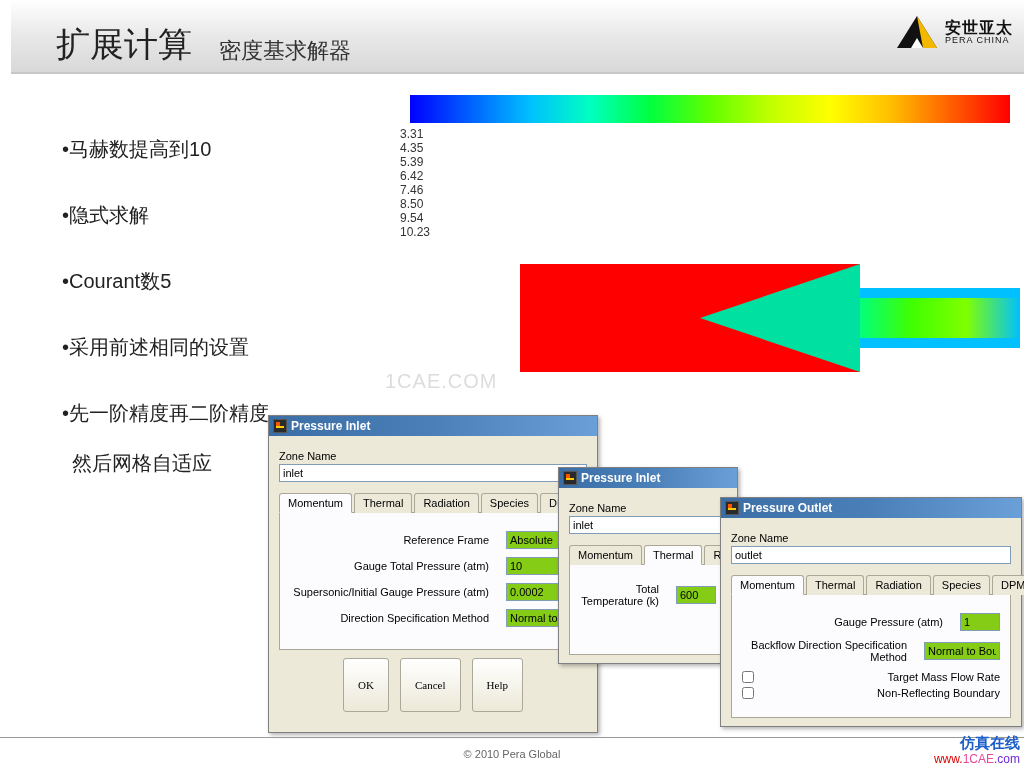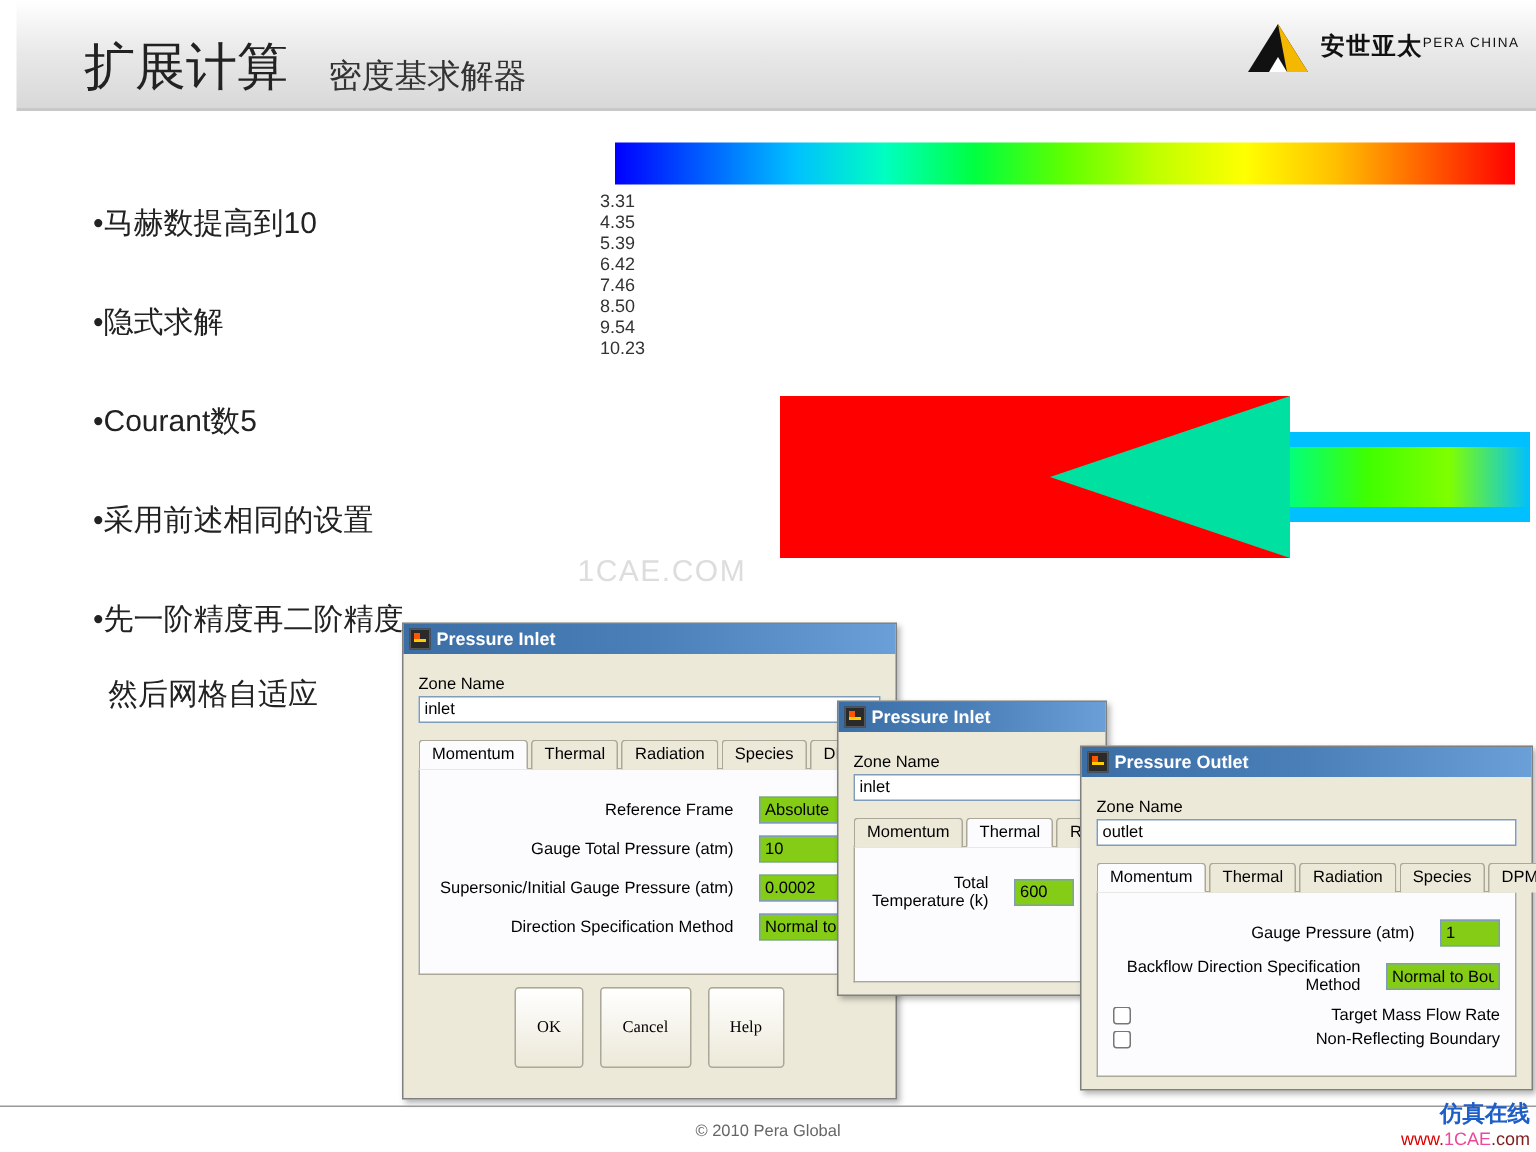--- a/index.html
+++ b/index.html
@@ -25,21 +25,21 @@
   .title-sub {
     position: absolute; left: 208px; top: 36px;
     font-size: 22px; color: #333;
     font-family: "SimSun", serif;
   }
   .logo {
     position: absolute; right: 22px; top: 14px;
     display: flex; align-items: center; gap: 6px;
   }
   .logo-tri { position: relative; width: 44px; height: 36px; }
-  .logo-txt { display:flex; line-height:1; }
+  .logo-txt { display:flex; flex-direction:column; line-height:1; }
   .logo-cn { font-size: 16px; font-weight:bold; color:#111; letter-spacing:1px; }
   .logo-en { font-size: 9px; color:#111; letter-spacing:1px; }
   
   .bullets {
     position: absolute; left: 62px; top: 135px; width: 300px;
     font-size: 20px; color: #222; line-height: 1.4;
     font-family: "SimSun", Arial, sans-serif;
   }
   .bullets li { list-style: none; margin-bottom: 38px; }
   .bullet-after { margin-left: 10px; font-size:20px; }
@@ -136,21 +136,21 @@
   .chk input { width:12px; height:12px; }
   
   .footer-line { position:absolute; left:0; bottom:30px; width:1024px; height:1px; background:#999; }
   .footer { position:absolute; left:0; bottom:8px; width:1024px; text-align:center; font-size:11px; color:#666; }
   .badge {
     position:absolute; right:4px; bottom:2px; text-align:right;
     font-family: "SimSun", Arial; line-height:1.2;
   }
   .badge-cn { color:#1e5ec8; font-size:15px; font-weight:bold; }
   .badge-url { font-size:12px; }
-  .badge-url .w{color:#d00;} .badge-url .c{color:#ec4899;} .badge-url .m{color:#7f1d1d;}
+  .badge-url .w{color:#d00;} .badge-url .c{color:#ec4899;} .badge-url .m{color:#6d28d9;}
 </style>
 </head>
 <body>
 
 <div class="header">
   <div class="title-main">扩展计算</div>
   <div class="title-sub">密度基求解器</div>
   <div class="logo">
     <div class="logo-tri">
       <svg width="44" height="36" viewBox="0 0 44 36">

